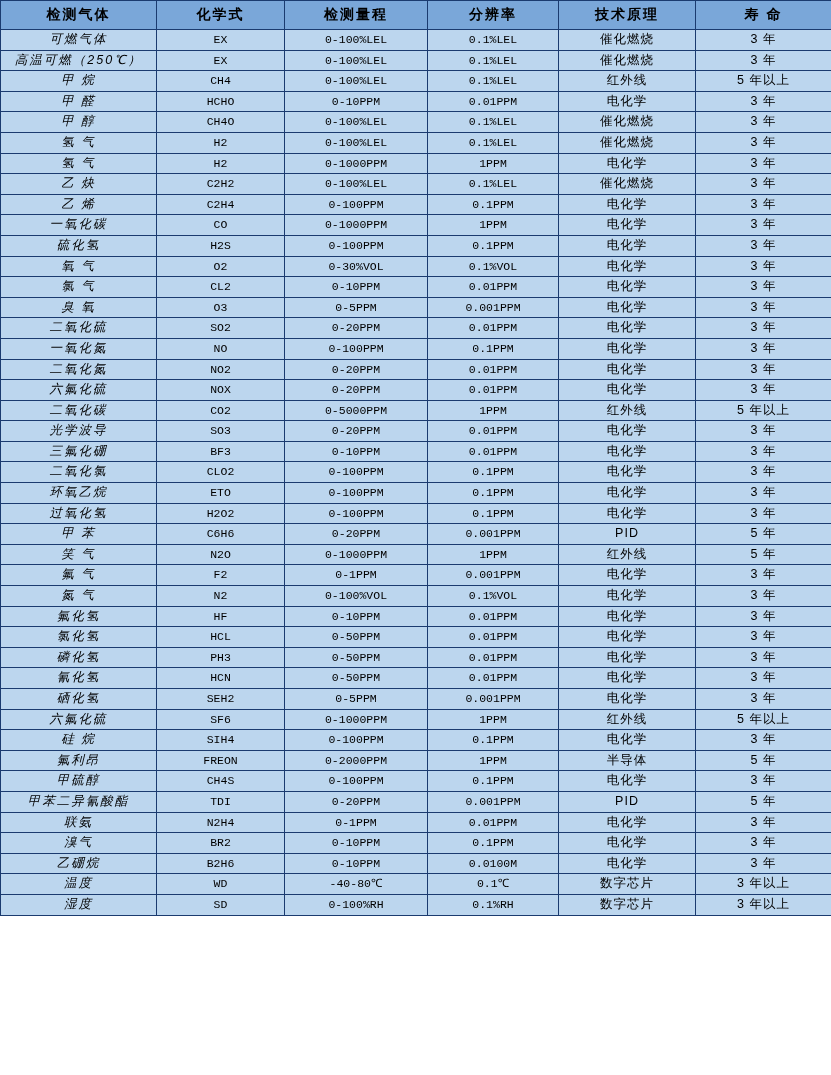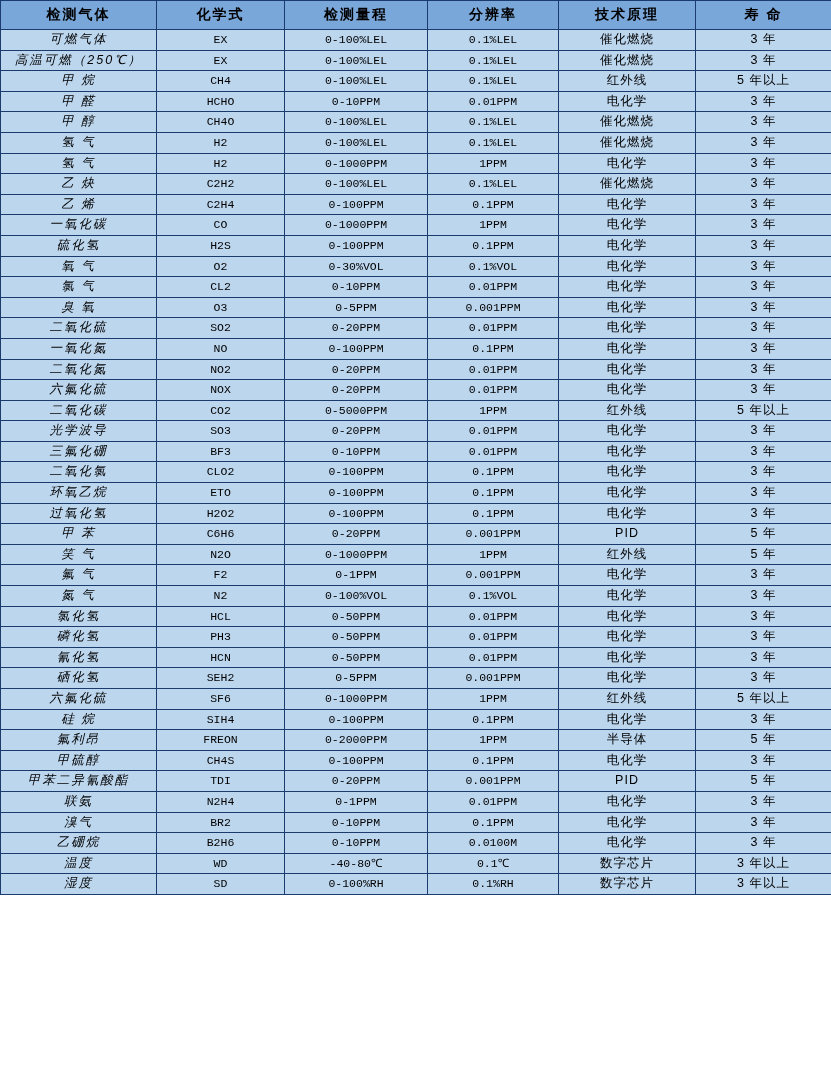--- a/index.html
+++ b/index.html
@@ -304,20 +304,28 @@
       </tr>
       <tr>
         <td class="name">氮 气</td>
         <td class="code">N2</td>
         <td class="range">0-100%VOL</td>
         <td class="res">0.1%VOL</td>
         <td class="tech">电化学</td>
         <td class="life">3 年</td>
       </tr>
       <tr>
+        <td class="name">氟化氢</td>
+        <td class="code">HF</td>
+        <td class="range">0-10PPM</td>
+        <td class="res">0.01PPM</td>
+        <td class="tech">电化学</td>
+        <td class="life">3 年</td>
+      </tr>
+      <tr>
         <td class="name">氯化氢</td>
         <td class="code">HCL</td>
         <td class="range">0-50PPM</td>
         <td class="res">0.01PPM</td>
         <td class="tech">电化学</td>
         <td class="life">3 年</td>
       </tr>
       <tr>
         <td class="name">磷化氢</td>
         <td class="code">PH3</td>

